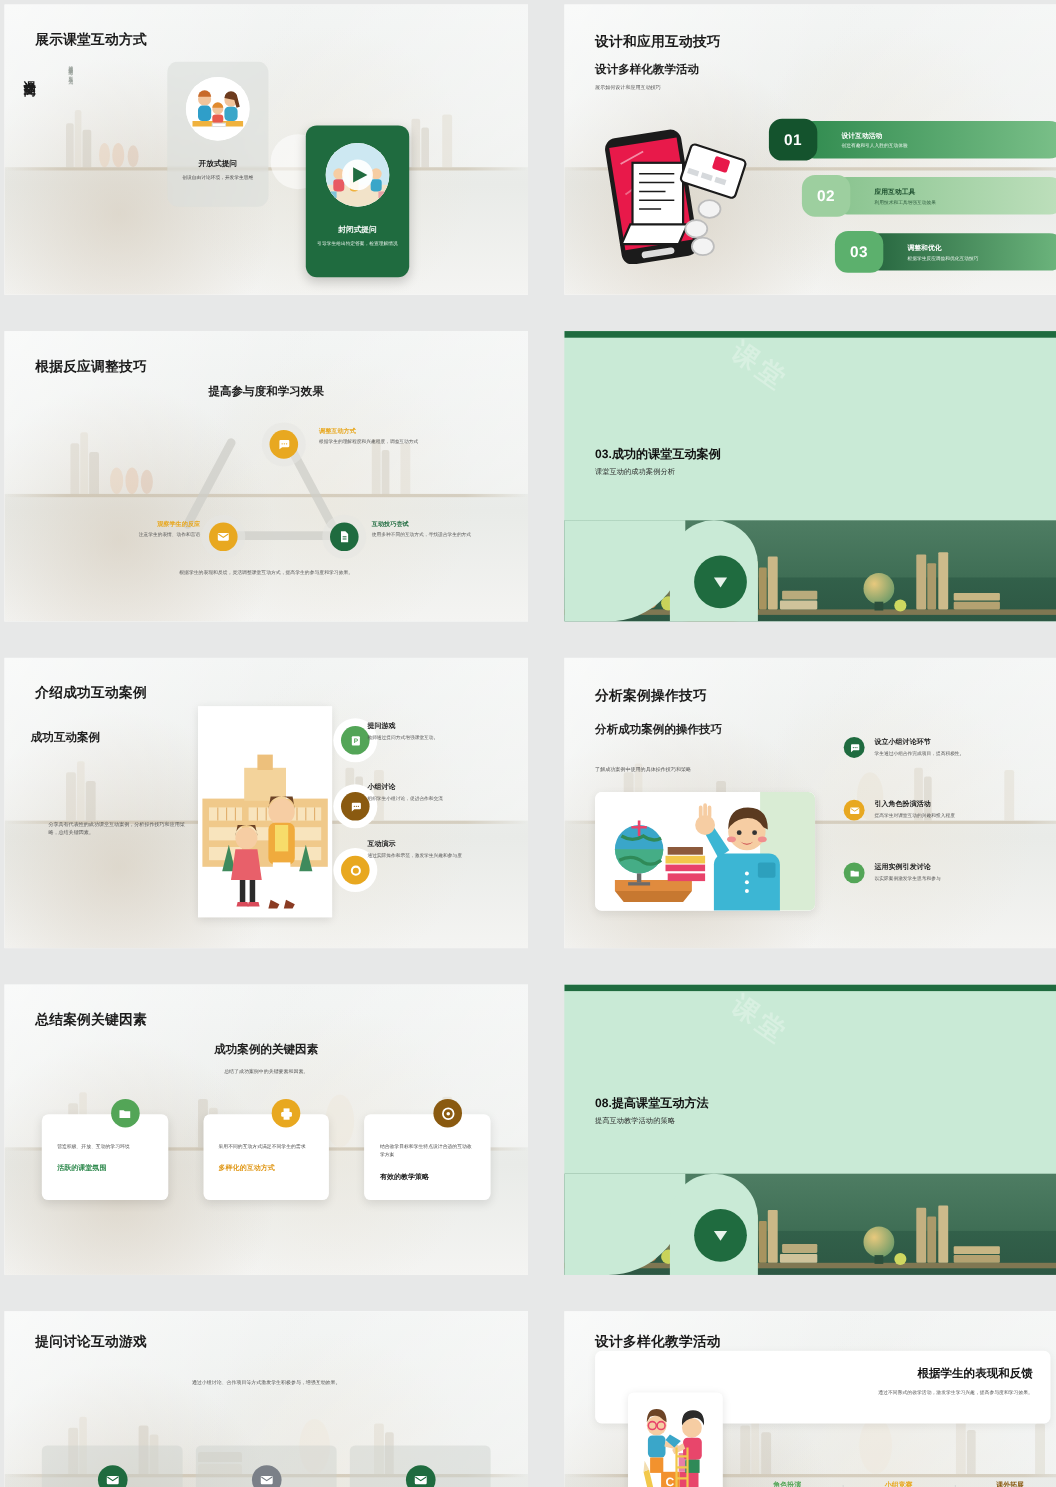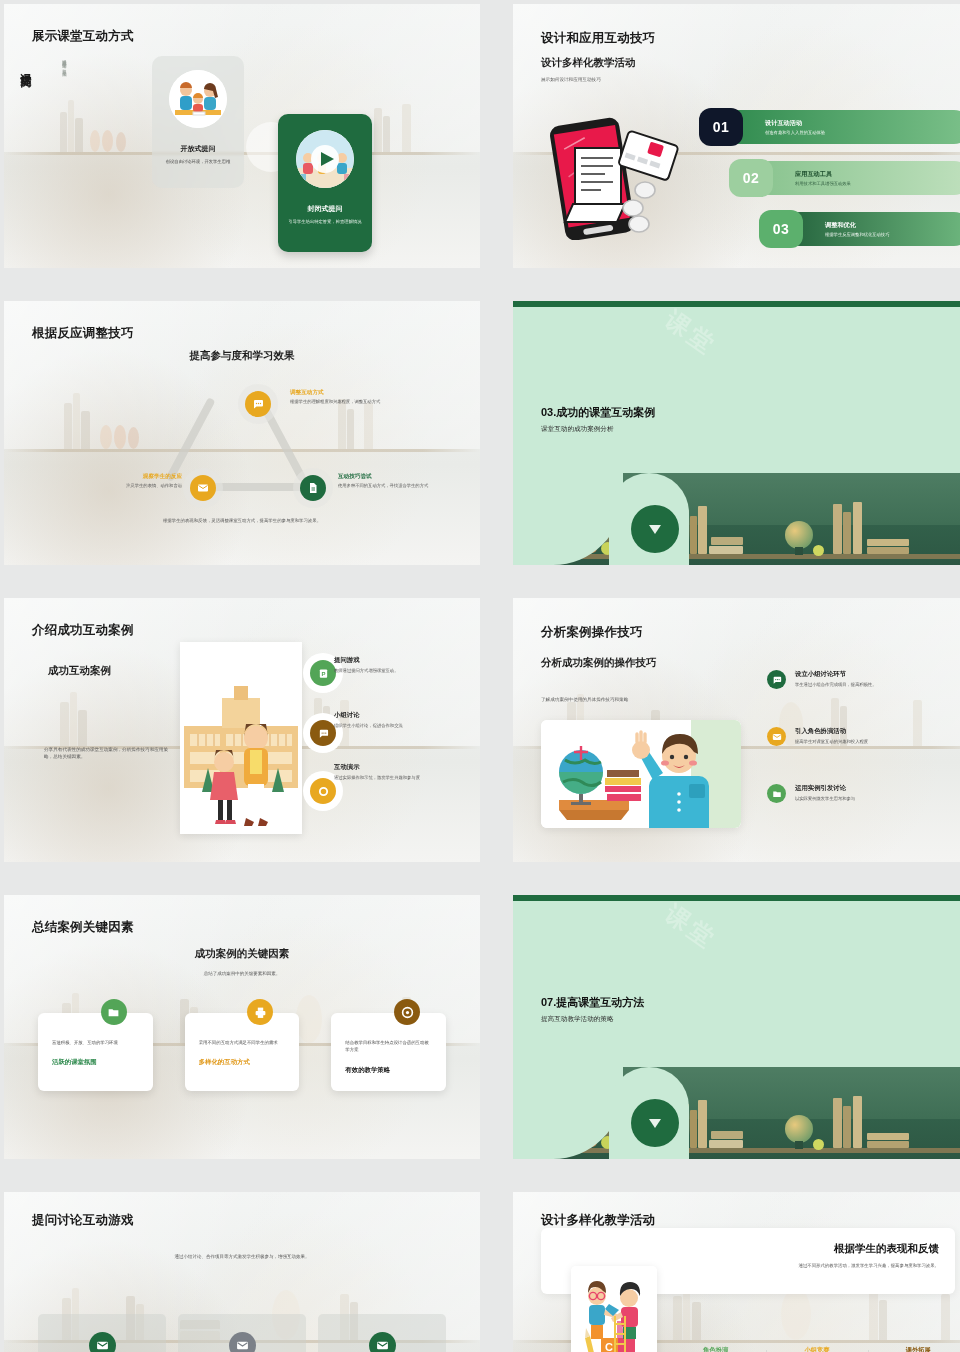--- a/index.html
+++ b/index.html
@@ -140,21 +140,21 @@
              background:#c9ead6; border-radius:40px 40px 0 0; }
   .sec-circle {
     position:absolute; bottom:12px; left:118px; width:48px; height:48px; border-radius:50%;
     background:#1f6b3f; display:flex; align-items:center; justify-content:center;
   }
   .sec-tri { width:0;height:0;border-left:6px solid transparent;border-right:6px solid transparent;border-top:9px solid #e9f3ec; }
   .sec-wm { position:absolute; left:150px; top:16px; font-size:24px; color:rgba(255,255,255,.28);
             transform: rotate(35deg); font-weight:bold; letter-spacing:4px; }
 
   
-  .s5-h2 { position:absolute; left:44px; top:66px; }
+  .s5-h2 { position:absolute; left:24px; top:66px; }
   .s5-note { position:absolute; left:40px; top:148px; width:128px; }
   .s5-photo { position:absolute; left:176px; top:44px; width:122px; height:192px; background:#fff;
               box-shadow:0 2px 8px rgba(0,0,0,.10); overflow:hidden; }
   .s5-list { position:absolute; left:330px; top:58px; width:140px; }
   .s5-item { margin-bottom:36px; }
   .s5-item .h { font-size:6.4px; font-weight:bold; color:#1b1b1b; }
   .s5-item .d { font-size:4.3px; color:#555; margin-top:3px; line-height:1.55; }
   .s5-badge { position:absolute; width:26px; height:26px; border-radius:50%;
               display:flex; align-items:center; justify-content:center; color:#fff;
               box-shadow:0 0 0 7px #ffffff; }
@@ -311,21 +311,21 @@
         </g>
         <ellipse cx="106" cy="78" rx="10" ry="8" fill="#f3f3f3" stroke="#bdbdbd" stroke-width="1.6"></ellipse>
         <ellipse cx="94" cy="96" rx="10" ry="8" fill="#f3f3f3" stroke="#bdbdbd" stroke-width="1.6"></ellipse>
         <ellipse cx="100" cy="112" rx="10" ry="8" fill="#f3f3f3" stroke="#bdbdbd" stroke-width="1.6"></ellipse>
       </svg>
     </div>
 
     <div class="s2-steps">
       <div class="step one">
         <div class="pill" style="background:linear-gradient(to right,#2f8a4e,#7cc18a);"></div>
-        <div class="num" style="background:#0f172a;">01</div>
+        <div class="num" style="background:#14532d;">01</div>
         <div class="pill" style="background:transparent;">
           <div class="st-t">设计互动活动</div>
           <div class="st-d">创造有趣和引人入胜的互动体验</div>
         </div>
       </div>
       <div class="step two">
         <div class="pill" style="background:linear-gradient(to right,#88c38e,#bfe0bd);"></div>
         <div class="num" style="background:#9dcf9f;">02</div>
         <div class="pill" style="background:transparent;">
           <div class="st-t" style="color:#1b4d2c;">应用互动工具</div>
@@ -666,21 +666,21 @@
         </div>
         <div class="d">结合教学目标和学生特点设计合适的互动教学方案</div>
         <div class="h" style="color:#1b1b1b;">有效的教学策略</div>
       </div>
     </div>
   </div>
 
   <div class="slide sec">
     <div class="sec-bar"></div>
     <div class="sec-wm">课堂</div>
-    <div class="sec-h" style="top:100px;">07.提高课堂互动方法</div>
+    <div class="sec-h" style="top:100px;">08.提高课堂互动方法</div>
     <div class="sec-s" style="top:120px;">提高互动教学活动的策略</div>
     <div class="sec-photo">
       <div class="pedestal"></div>
       <div class="book" style="left:168px;width:8px;height:44px;background:#c2ae7e;"></div>
       <div class="book" style="left:177px;width:7px;height:38px;background:#a8945f;"></div>
       <div class="book" style="left:185px;width:9px;height:48px;background:#cbb887;"></div>
       <div class="book" style="left:196px;width:34px;height:8px;background:#cfc39b;"></div>
       <div class="book" style="left:198px;width:32px;height:8px;bottom:20px;background:#b9ab7c;"></div>
       <div class="book" style="left:320px;width:9px;height:50px;background:#c3b080;"></div>
       <div class="book" style="left:330px;width:8px;height:42px;background:#ab9a6a;"></div>

